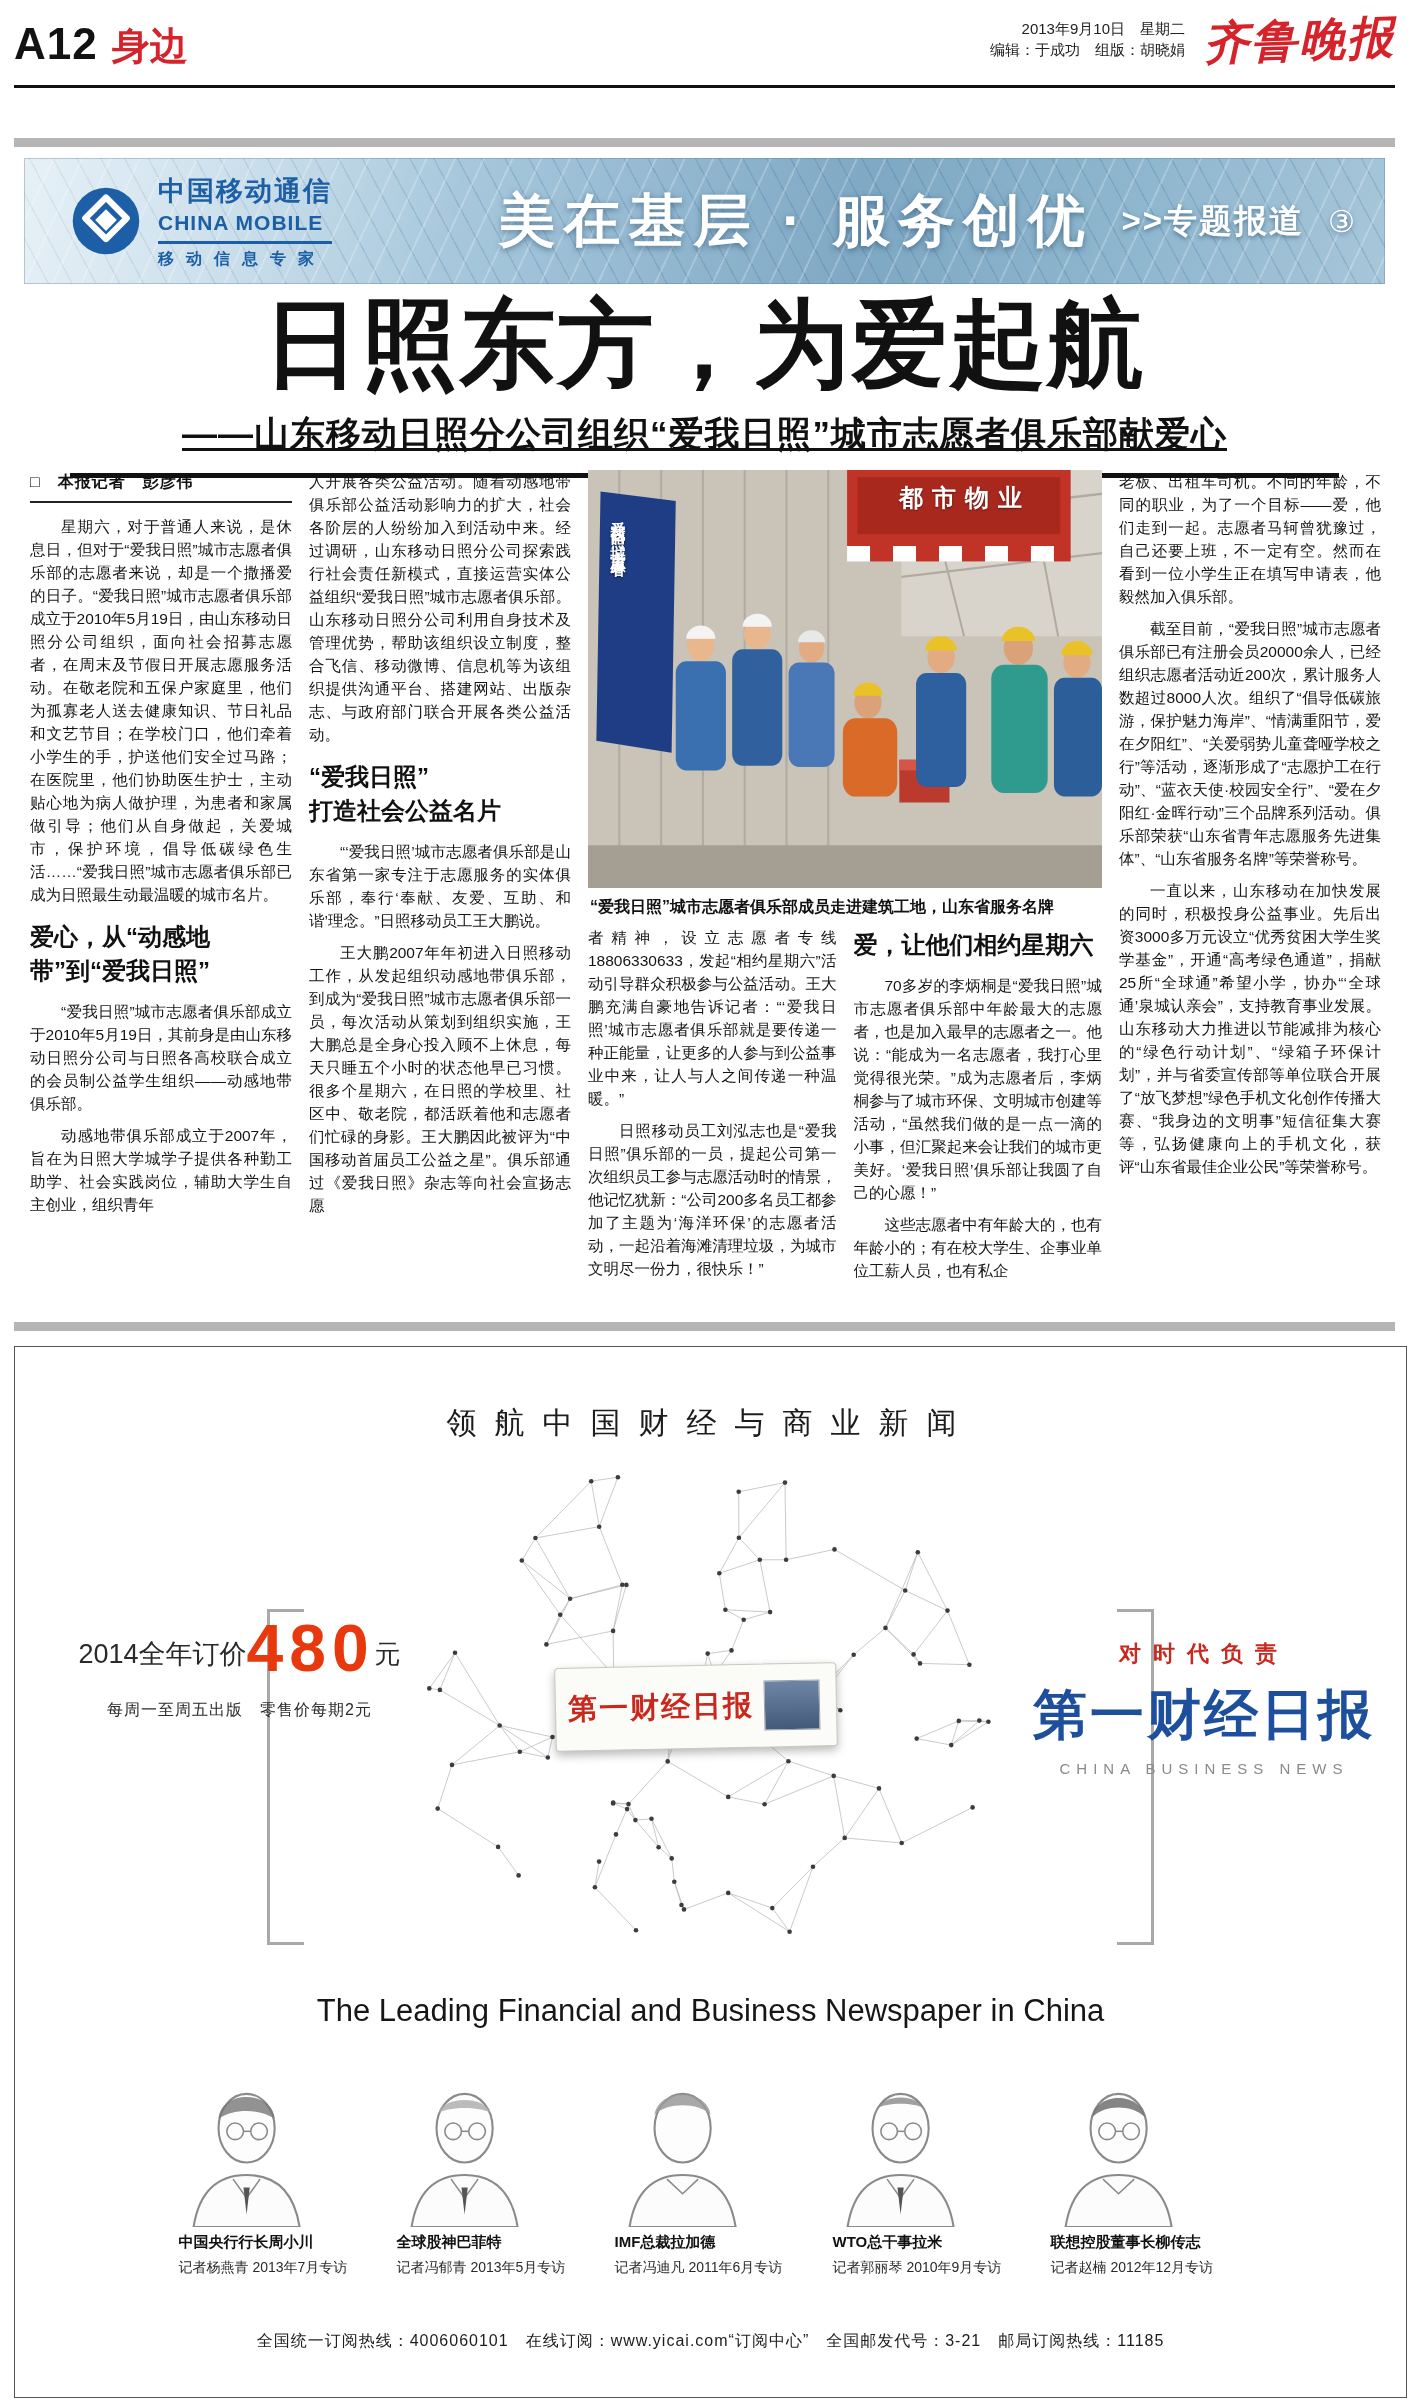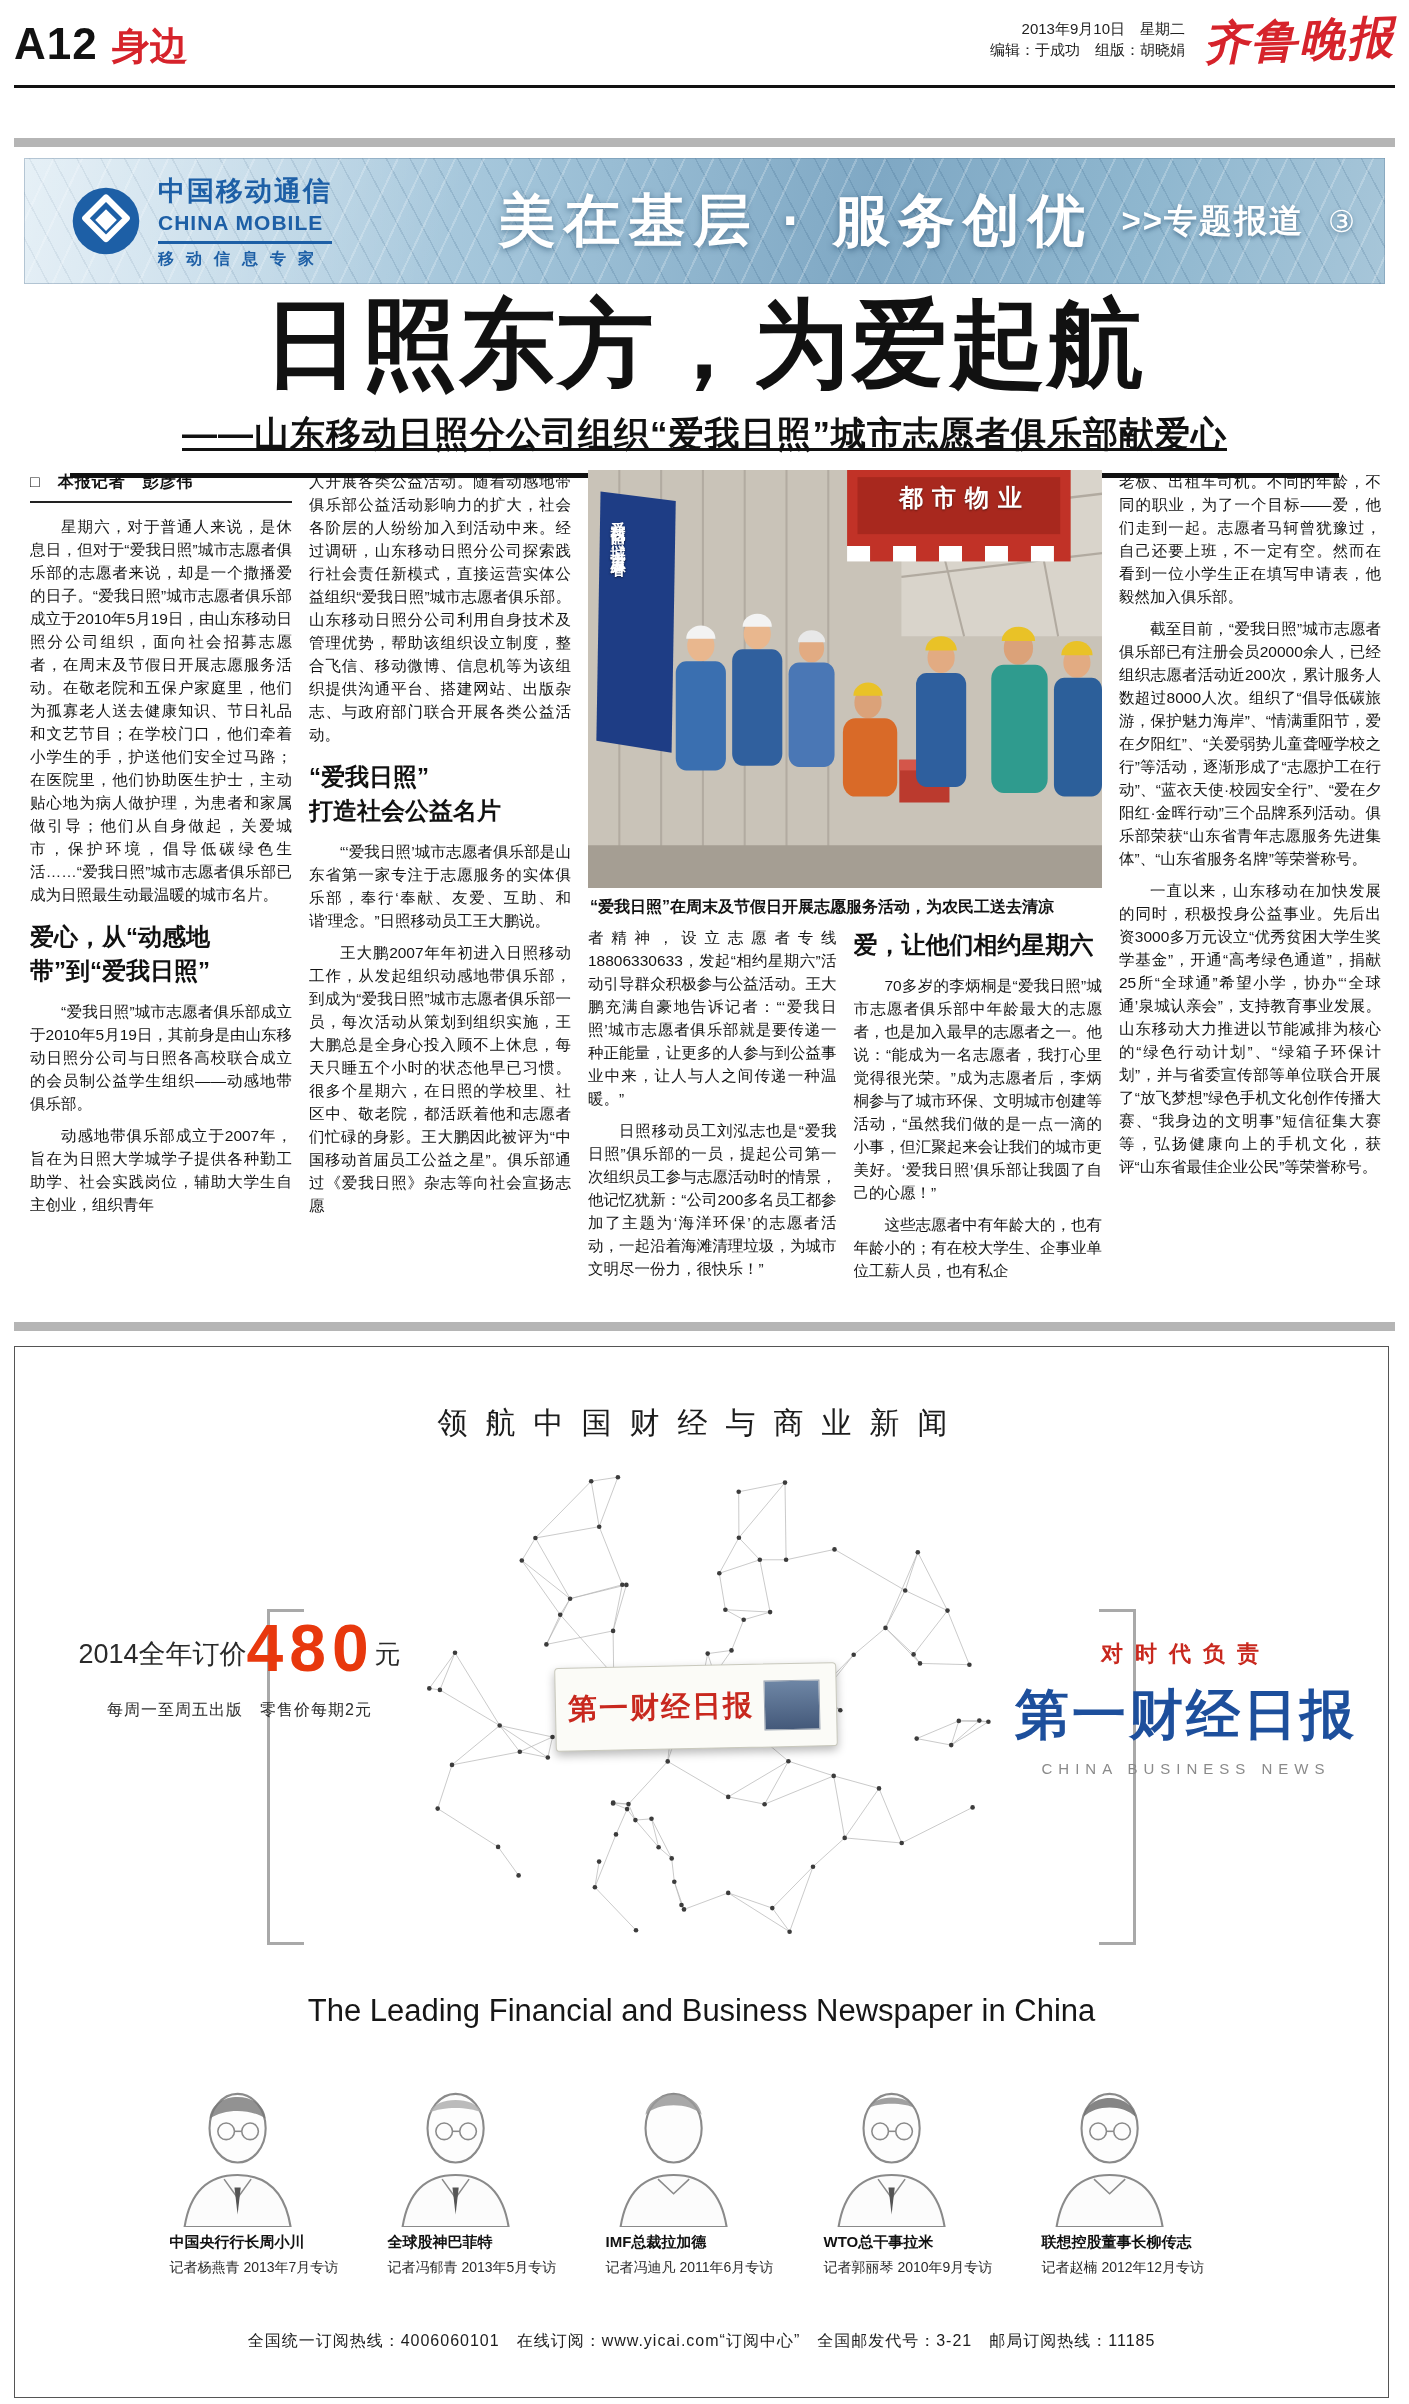--- a/index.html
+++ b/index.html
@@ -60,21 +60,21 @@
   .photo svg{display:block;width:100%;height:100%;}
   .flag-label{position:absolute;left:20px;top:40px;color:#fff;writing-mode:vertical-rl;
               font-size:15px;font-weight:700;letter-spacing:4px;text-shadow:0 1px 2px rgba(0,0,0,.5);}
   .canopy-label{position:absolute;right:42px;top:12px;width:190px;text-align:center;color:#fff;
                 font-size:24px;font-weight:700;letter-spacing:9px;text-shadow:0 1px 2px rgba(0,0,0,.45);}
   .caption{font-weight:700;font-size:16px;line-height:22px;padding:8px 2px 8px;}
   .mid-cols{flex:1;display:flex;gap:17px;overflow:hidden;}
   .mid-col{flex:1;overflow:hidden;}
 
   
-  .ad{position:absolute;top:1346px;left:14px;right:20px;height:1050px;border:1px solid #555;background:#fff;}
+  .ad{position:absolute;top:1346px;left:14px;right:2px;height:1050px;border:1px solid #555;background:#fff;}
   .ad-title{position:absolute;top:56px;width:100%;text-align:center;font-size:30px;letter-spacing:18px;
             color:#1c1c1c;font-weight:500;}
   .constellation{position:absolute;left:300px;top:92px;width:780px;height:548px;}
   .bracket{position:absolute;top:262px;height:330px;width:34px;border-top:3px solid #a9a9a9;border-bottom:3px solid #a9a9a9;}
   .bracket.bl{left:252px;border-left:3px solid #a9a9a9;}
   .bracket.br{right:252px;border-right:3px solid #a9a9a9;}
   .ad-price{position:absolute;left:52px;top:272px;width:345px;text-align:center;z-index:3;}
   .price-line{font-size:27px;color:#2a2a2a;white-space:nowrap;}
   .price-value{font-size:66px;font-weight:900;color:#e8380d;letter-spacing:6px;line-height:.9;vertical-align:-8px;}
   .price-unit{font-size:26px;color:#2a2a2a;}
@@ -233,21 +233,21 @@
             <rect x="386" y="164" width="54" height="108" rx="12" fill="#2f9b8e"></rect>
 
             <circle cx="468" cy="162" r="13" fill="#e2ab82"></circle>
               <path d="M453 156 a15 12 0 0 1 30 0 Z" fill="#e9c227"></path>
             <rect x="446" y="175" width="46" height="100" rx="10" fill="#2c5f9a"></rect>
           </g>
         </svg>
         <div class="flag-label">爱我日照 城市志愿者</div>
         <div class="canopy-label">都市物业</div>
       </div>
-      <div class="caption">“爱我日照”在周末及节假日开展志愿服务活动，为农民工送去清凉</div>
+      <div class="caption">“爱我日照”城市志愿者俱乐部成员走进建筑工地，山东省服务名牌</div>
       <div class="mid-cols">
         <div class="mid-col">
           <p class="body">者精神，设立志愿者专线18806330633，发起“相约星期六”活动引导群众积极参与公益活动。王大鹏充满自豪地告诉记者：“‘爱我日照’城市志愿者俱乐部就是要传递一种正能量，让更多的人参与到公益事业中来，让人与人之间传递一种温暖。”</p>
           <p class="body ind">日照移动员工刘泓志也是“爱我日照”俱乐部的一员，提起公司第一次组织员工参与志愿活动时的情景，他记忆犹新：“公司200多名员工都参加了主题为‘海洋环保’的志愿者活动，一起沿着海滩清理垃圾，为城市文明尽一份力，很快乐！”</p>
         </div>
         <div class="mid-col">
           <h3 class="sub" style="margin-top:2px">爱，让他们相约星期六</h3>
           <p class="body ind">70多岁的李炳桐是“爱我日照”城市志愿者俱乐部中年龄最大的志愿者，也是加入最早的志愿者之一。他说：“能成为一名志愿者，我打心里觉得很光荣。”成为志愿者后，李炳桐参与了城市环保、文明城市创建等活动，“虽然我们做的是一点一滴的小事，但汇聚起来会让我们的城市更美好。‘爱我日照’俱乐部让我圆了自己的心愿！”</p>
           <p class="body ind">这些志愿者中有年龄大的，也有年龄小的；有在校大学生、企事业单位工薪人员，也有私企</p>
         </div>

